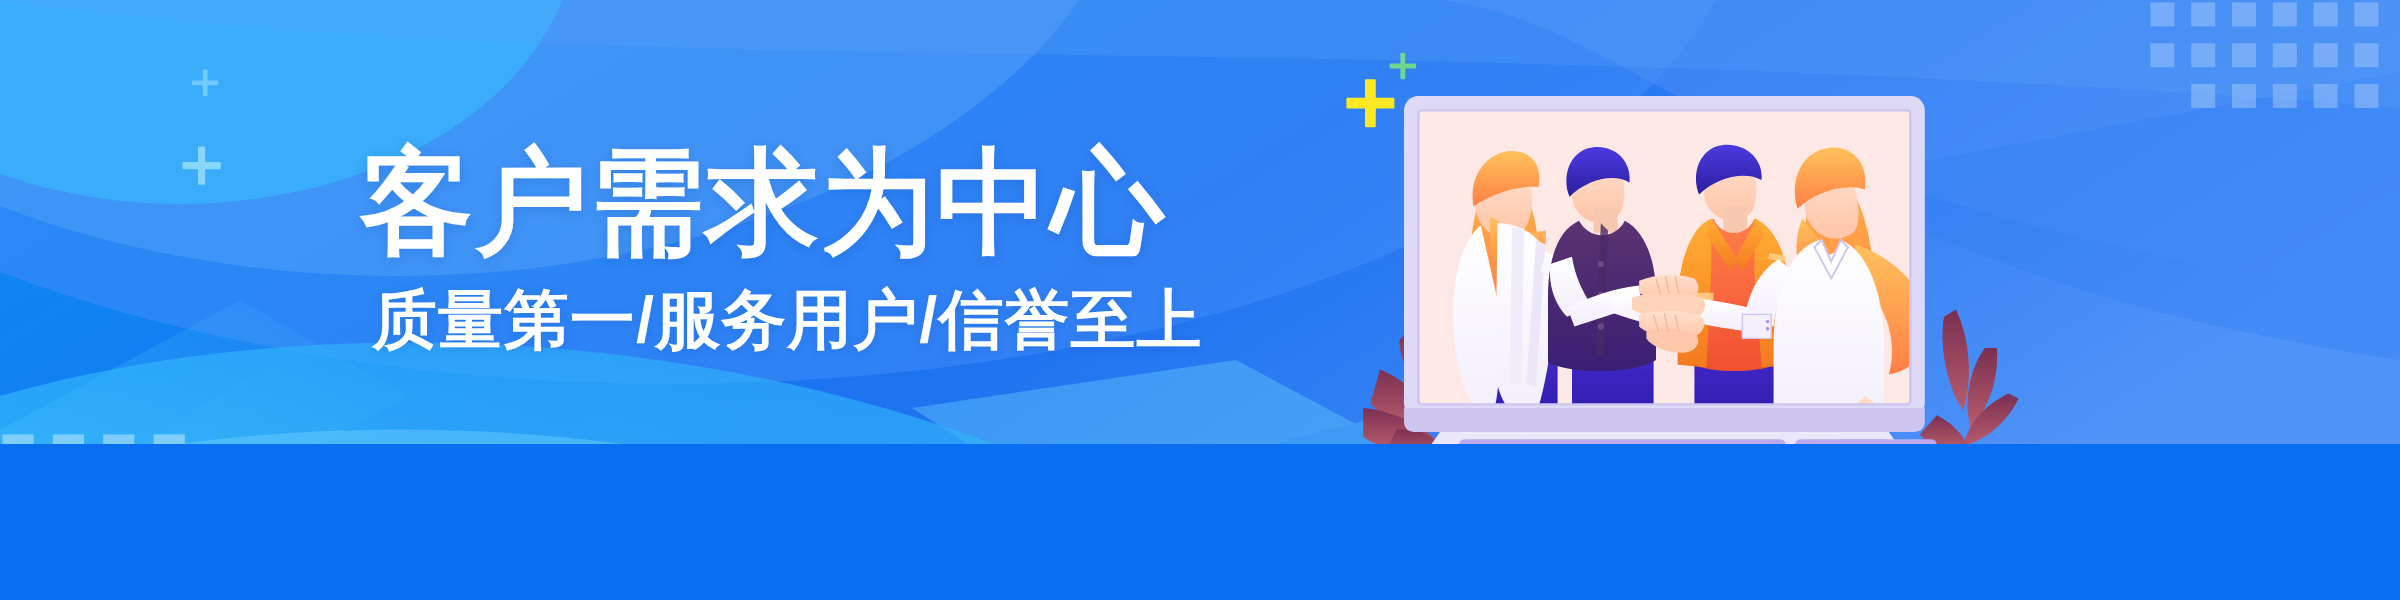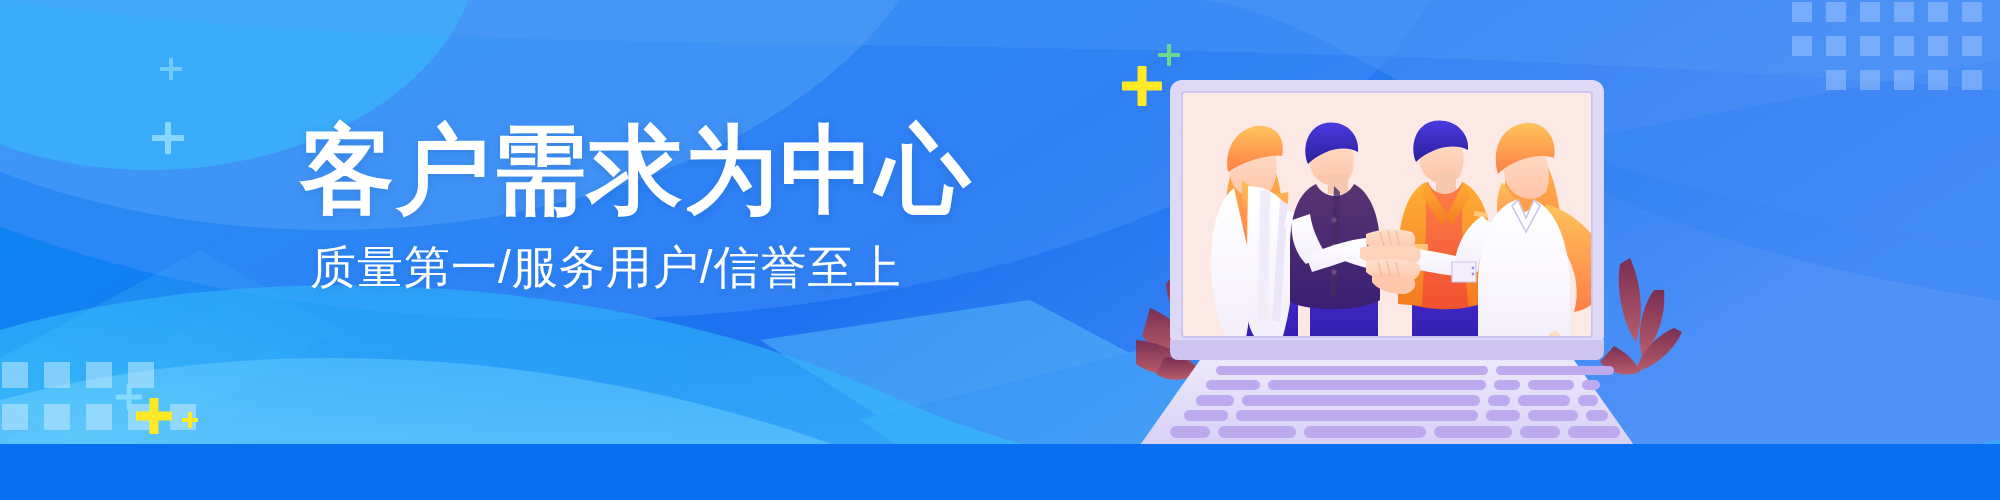--- a/index.html
+++ b/index.html
@@ -1,34 +1,34 @@
 <!DOCTYPE html>
 <html><head>
 <meta charset="utf-8">
 <style>
   html,body{margin:0;padding:0;background:#0a6ef0;}
   *{box-sizing:border-box;}
   #banner{
-    position:relative;width:2000px;height:444px;overflow:hidden;
+    position:relative;width:2000px;height:370px;overflow:hidden;
     font-family:"Liberation Sans","DejaVu Sans",sans-serif;
     background:linear-gradient(110deg,#0f8ef5 0%,#1184f4 18%,#1878f2 38%,#1f6ff0 58%,#2f79f0 78%,#4b8ff7 100%);
   }
   .layer{position:absolute;inset:0;pointer-events:none;}
   .layer svg{display:block;width:2000px;height:500px;}
 
   
   #text-block{position:absolute;left:300px;top:118px;width:760px;z-index:40;}
   #headline{
     color:#ffffff;font-size:96px;line-height:104px;font-weight:700;
     letter-spacing:2px;white-space:nowrap;
     transform:scaleX(.98);transform-origin:left center;
     text-shadow:0 2px 10px rgba(8,60,150,.18);
   }
   #subtitle{
-    color:#ffffff;font-size:46px;line-height:62px;font-weight:400;
+    color:#ffffff;font-size:54px;line-height:62px;font-weight:700;
     letter-spacing:1px;white-space:nowrap;margin-top:14px;margin-left:10px;
     text-shadow:0 2px 8px rgba(8,60,150,.16);
   }
 
   
   #illustration{position:absolute;left:1130px;top:40px;width:560px;height:420px;z-index:30;}
   #illustration svg{display:block;width:560px;height:420px;overflow:visible;}
 
   
   .plus{position:absolute;z-index:35;}

